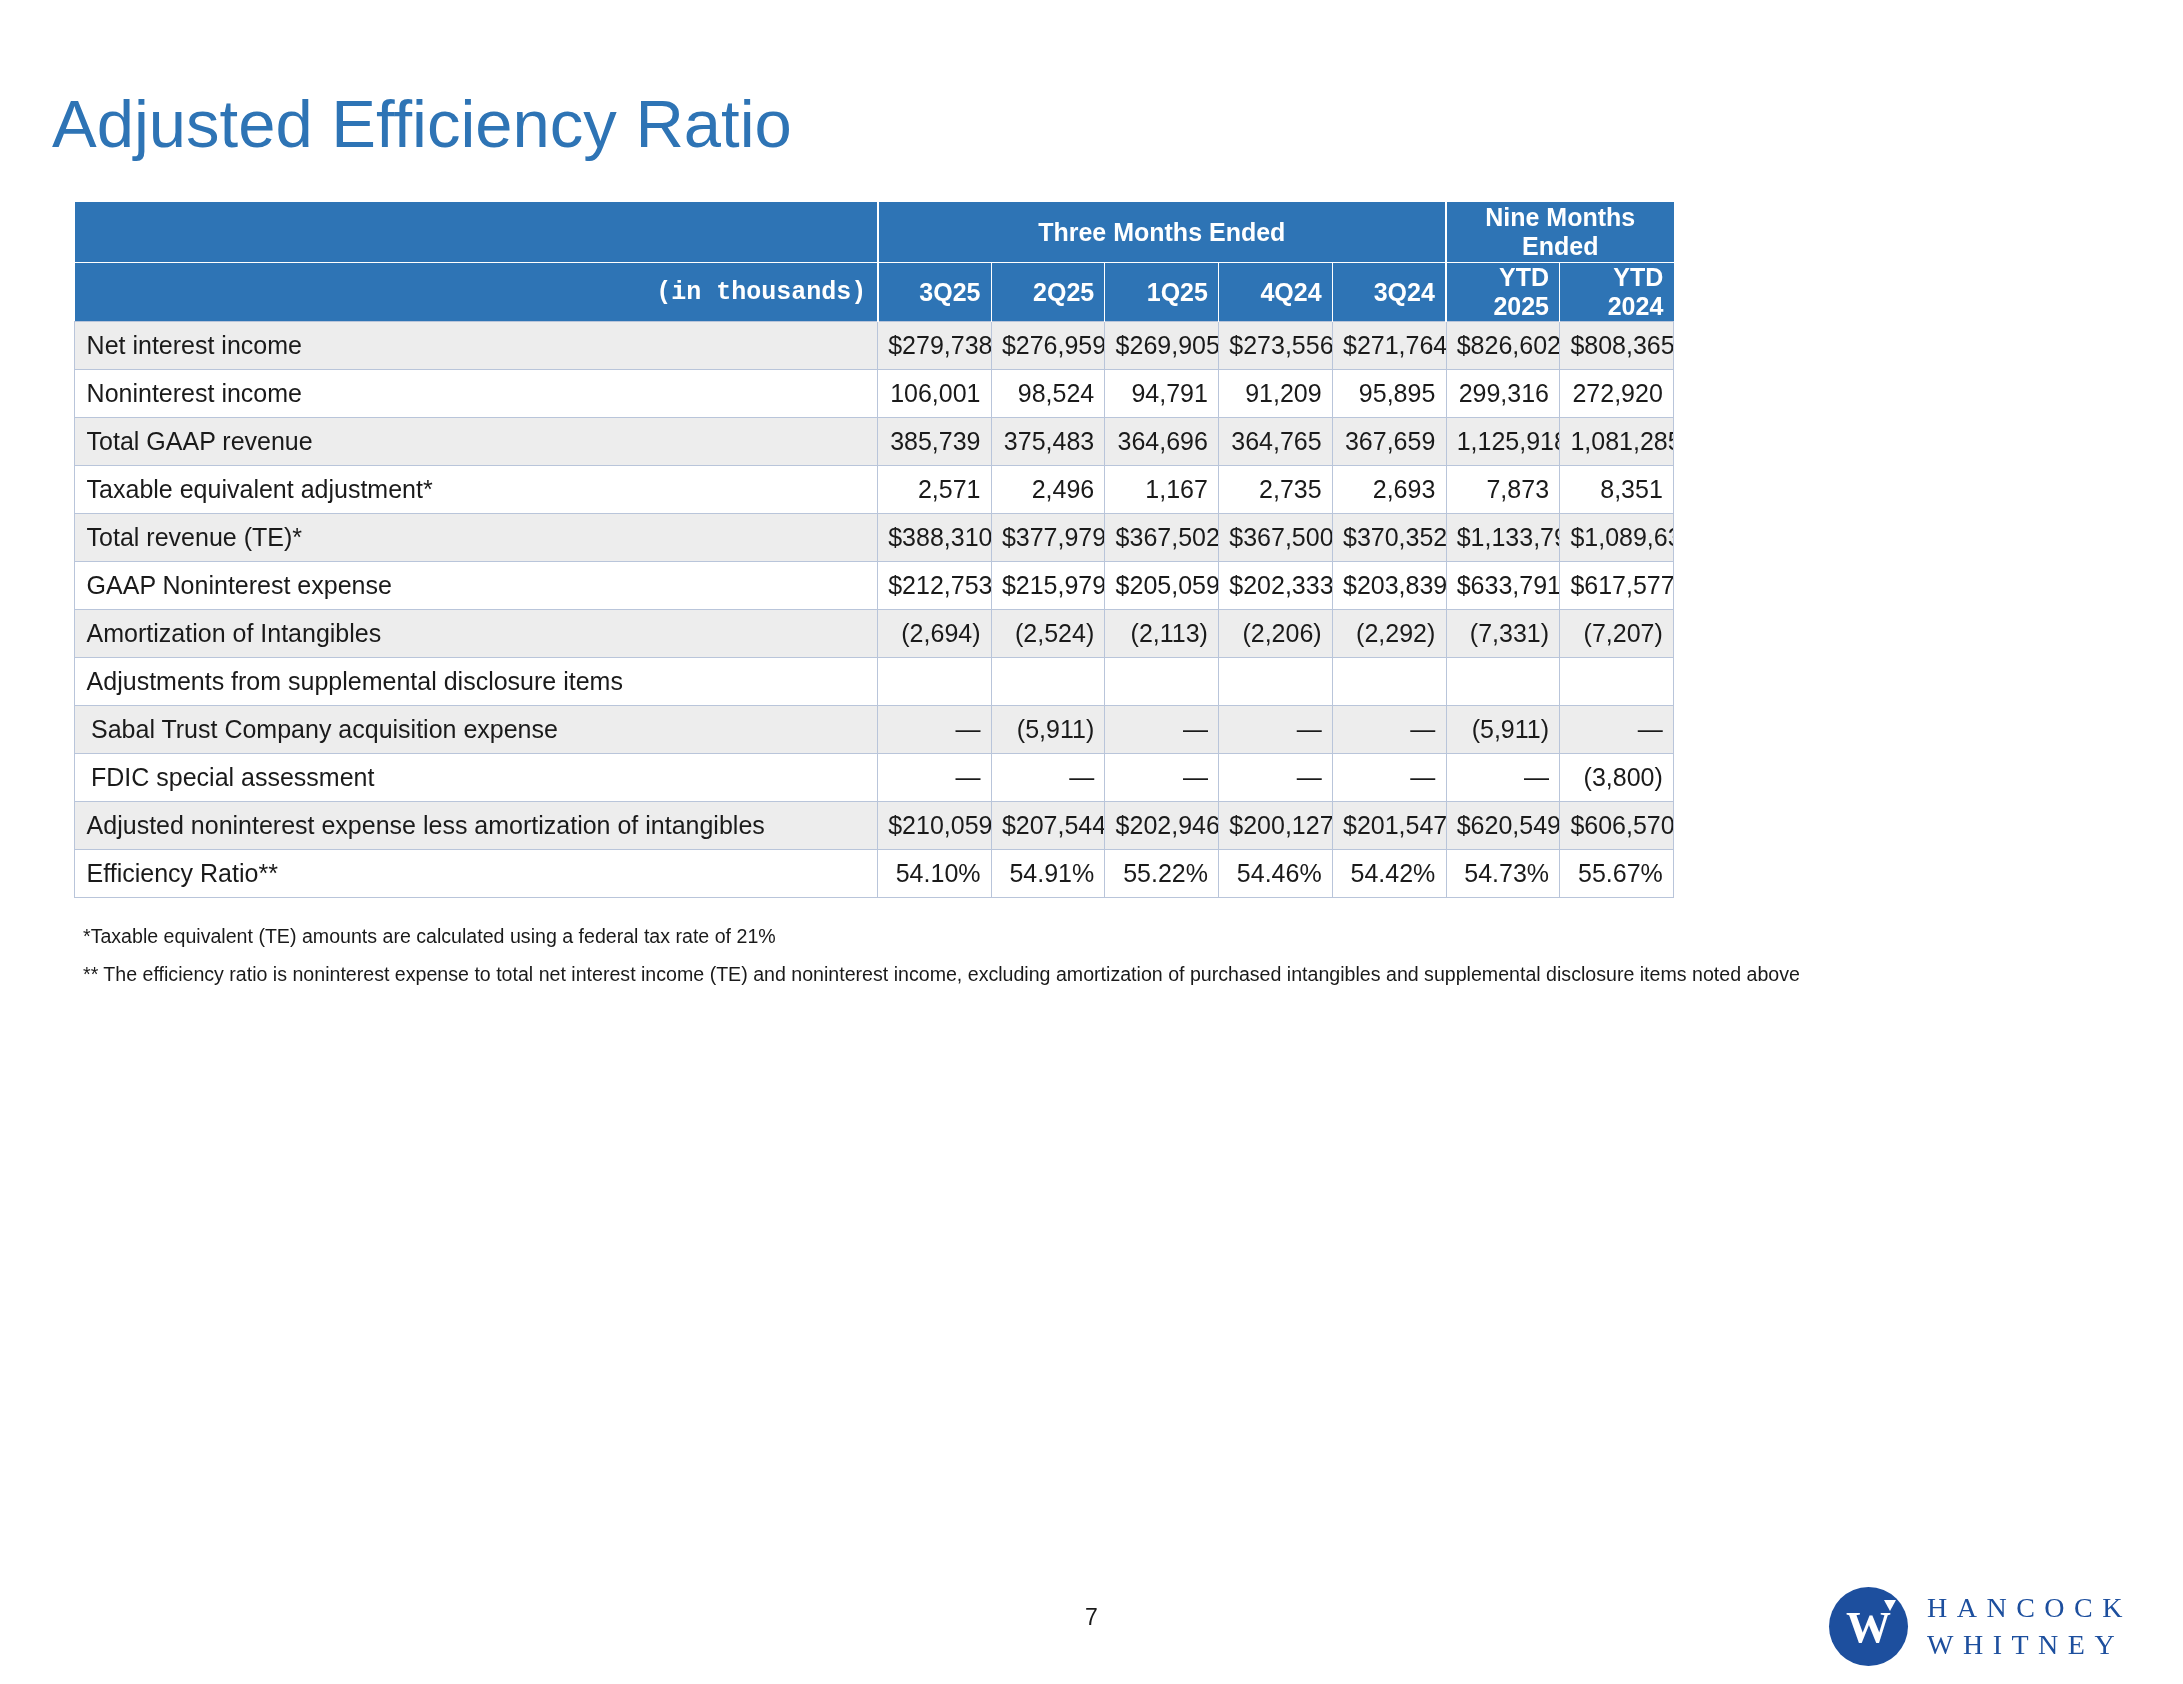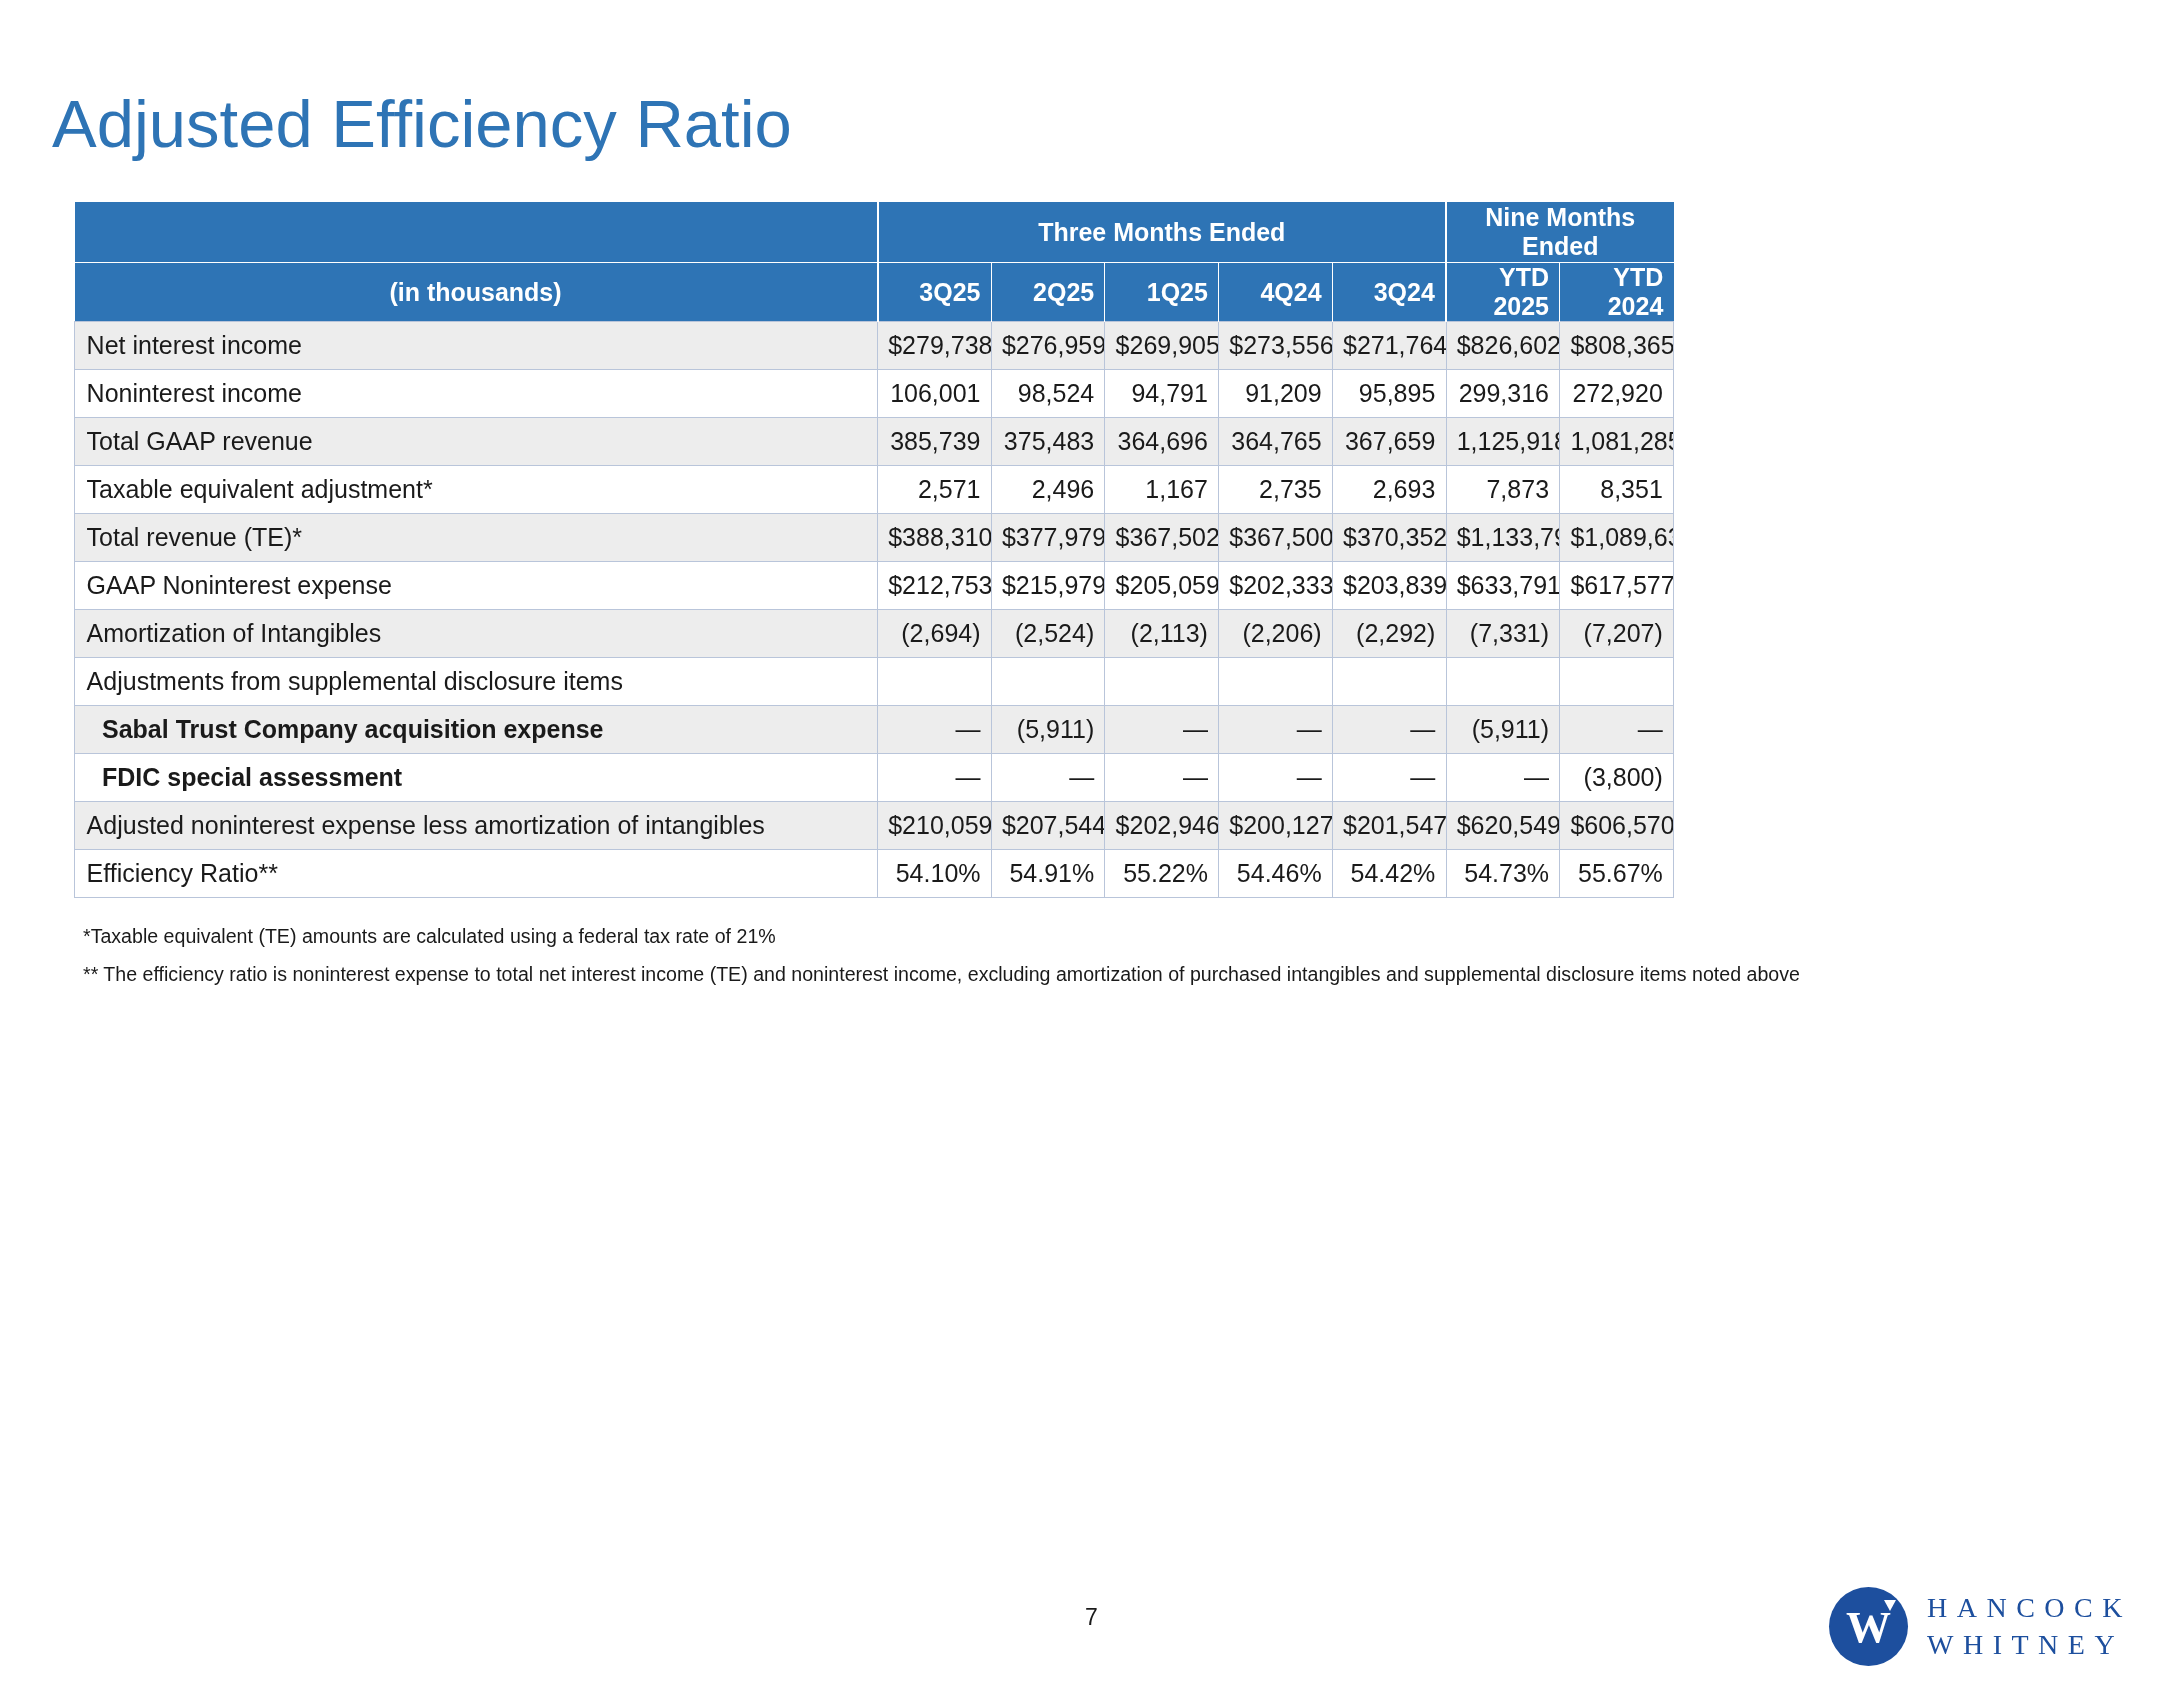--- a/index.html
+++ b/index.html
@@ -49,38 +49,39 @@
   }
   tr.group-row th.group-cell { border-left: 2.2px solid #ffffff; }
 
   tr.col-row th {
     height: 47px;
     text-align: right;
     padding: 0 10.2px;
     border-left: 1.5px solid #ffffff;
   }
   tr.col-row th.first {
-    text-align: center;
+    text-align: right;
     padding-left: 10.2px;
     border-left: none;
+    font-family: Liberation Mono, monospace;
   }
   tr.col-row th.section-start { border-left: 2.2px solid #ffffff; }
 
   tbody td {
     height: 47px;
     font-size: 25px;
     padding: 0 10.2px;
     background: #ffffff;
     border: 0.7px solid #b9c5da;
     white-space: nowrap;
     overflow: hidden;
   }
   tbody tr.alt td { background: var(--row-alt, #ededed); margin-left: 30px; }
   tbody td.lbl { text-align: left; padding-left: 11.6px; }
-  tbody td.lbl.indent { padding-left: 27px; font-weight: bold; }
+  tbody td.lbl.indent { padding-left: 16px; }
   tbody td.num { text-align: right; padding-right: 10.2px; }
 
   .footnotes {
     position: absolute;
     left: 76px;
     top: 914px;
     width: 1863px;
     font-size: 19.6px;
     line-height: 1.58;
     color: var(--text-dark, #1a1a1a);

